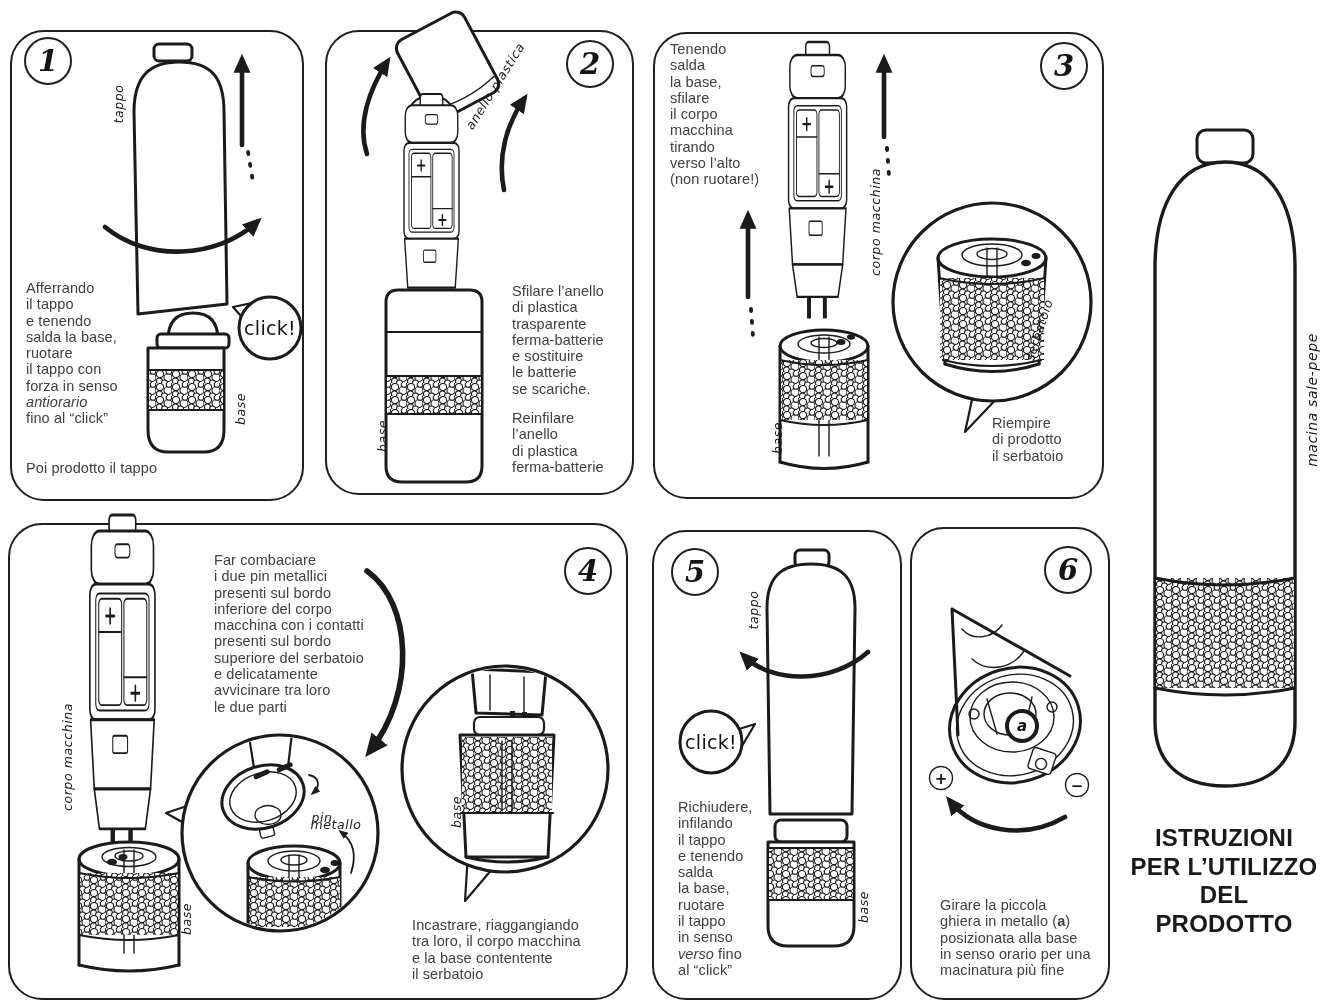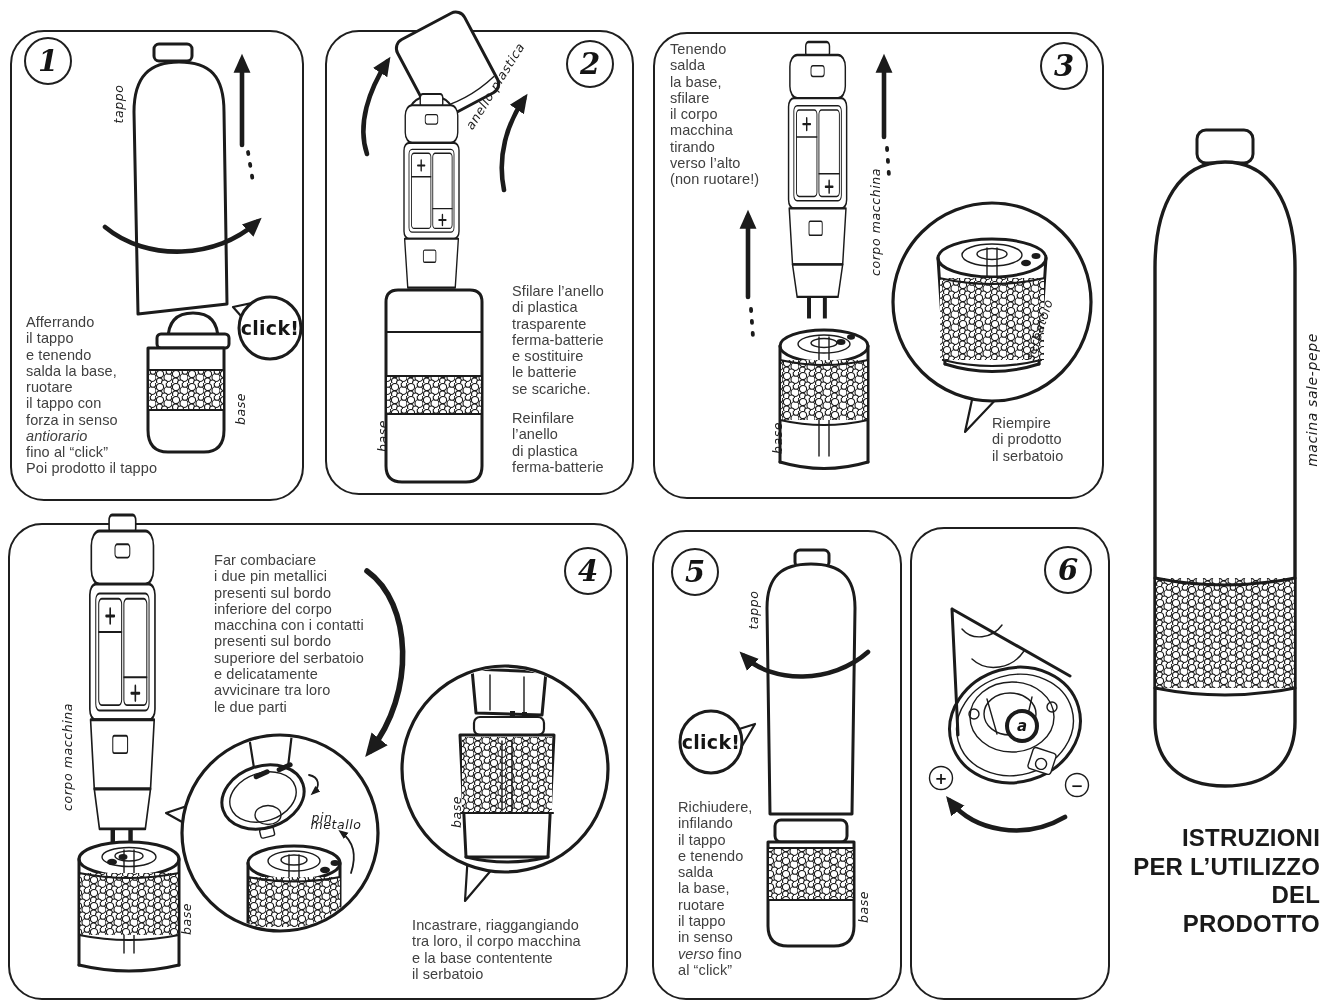--- a/index.html
+++ b/index.html
@@ -8,22 +8,22 @@
   .panel{position:absolute;border:2.4px solid #1f1f1f;border-radius:34px;background:#ffffff;}
   .num{position:absolute;width:44px;height:44px;border:2.4px solid #1f1f1f;border-radius:50%;
     display:flex;align-items:center;justify-content:center;background:#fff;
     font-family:"DejaVu Serif",serif;font-style:italic;font-weight:700;font-size:29px;color:#141414;}
   .instr{position:absolute;font-size:14.5px;line-height:16.3px;white-space:pre-line;color:#404040;letter-spacing:.1px;}
   .instr em{margin-top:40px;}
   .instr b{font-weight:700;}
   .hw{position:absolute;font-family:"DejaVu Sans",sans-serif;font-style:italic;font-size:12.5px;
     color:#1b1b1b;white-space:nowrap;letter-spacing:.6px;}
   .bubble-label{position:absolute;transform:translate(-50%,-50%);font-family:"DejaVu Sans",sans-serif;
-    font-weight:700;font-size:19px;color:#141414;letter-spacing:.3px;}
-  .title{position:absolute;left:1128px;top:824px;width:192px;text-align:right;font-weight:700;
+    font-weight:400;font-size:19px;color:#141414;letter-spacing:.3px;}
+  .title{position:absolute;left:1128px;top:824px;width:192px;text-align:center;font-weight:700;
     font-size:24px;line-height:28.6px;white-space:pre-line;color:#1a1a1a;letter-spacing:.2px;}
   svg.art{position:absolute;overflow:visible;}
   svg.art *{vector-effect:non-scaling-stroke;}
   .s1,.s2,.s3,.arr,.arr6,.arrs,.dash{fill:none;stroke:#1b1b1b;stroke-linecap:round;stroke-linejoin:round;}
   .s1{stroke-width:1.4px;}
   .s2{stroke-width:2.2px;}
   .s3{stroke-width:3px;}
   .wf{fill:#ffffff;}
   .fk{fill:#1b1b1b;stroke:none;}
   .arr{stroke-width:4.6px;}
@@ -91,21 +91,21 @@
       <path class="s3 wf" d="M136,316 H212 V398 Q212,420 192,420 H156 Q136,420 136,398 Z"></path>
       <rect x="137" y="338" width="74" height="40" fill="url(#gran)"></rect>
       <path class="s2" d="M136,338 H212 M136,378 H212"></path>
       <path class="s2 wf" d="M245,270 L221,275 L237,293 Z"></path>
       <circle class="wf" cx="258" cy="296" r="31" stroke="#1b1b1b" stroke-width="3"></circle>
     </svg>
     <div class="num" style="left:12px;top:5px">1</div>
     <span class="hw" style="left:106px;top:72px;transform:translate(-50%,-50%) rotate(-90deg)">tappo</span>
     <span class="hw" style="left:228px;top:377px;transform:translate(-50%,-50%) rotate(-90deg)">base</span>
     <span class="bubble-label" style="left:258px;top:296px">click!</span>
-    <div class="instr" style="left:14px;top:282px"><span>Afferrando
+    <div class="instr" style="left:14px;top:248px"><span>Afferrando
 il tappo
 e tenendo
 salda la base,
 ruotare
 il tappo con
 forza in senso
 </span><em>antiorario</em><span>
 fino al “click”</span></div>
     <div class="instr" style="left:14px;top:428px">Poi prodotto il tappo</div>
   </div>
@@ -328,20 +328,25 @@
       </g>
       <circle class="wf" cx="110" cy="197" r="15" stroke="#1b1b1b" stroke-width="4"></circle>
       <text class="svgtxt" x="110" y="202" text-anchor="middle" font-size="15" font-style="italic" font-weight="700">a</text>
       <circle class="s1 wf" cx="29" cy="249" r="11.5"></circle>
       <text class="svgtxt" x="29" y="254.5" text-anchor="middle" font-size="15" font-weight="600">+</text>
       <circle class="s1 wf" cx="165" cy="256" r="11.5"></circle>
       <text class="svgtxt" x="165" y="261.5" text-anchor="middle" font-size="15" font-weight="600">−</text>
       <path class="arr" d="M153,288 C112,312 62,302 38,272" marker-end="url(#ah)"></path>
     </svg>
     <div class="num" style="left:132px;top:17px">6</div>
+    <div class="instr" style="left:28px;top:368px"><span>Girare la piccola
+ghiera in metallo (</span><b>a</b><span>)
+posizionata alla base
+in senso orario per una
+macinatura più fine</span></div>
   </div>
 
   <svg class="art" style="left:1140px;top:105px" width="190" height="700" viewBox="0 0 190 700">
     <rect class="s3 wf" x="57" y="25" width="56" height="33" rx="9"></rect>
     <path class="wf" d="M15,163 C15,98 40,57 85,57 C130,57 155,98 155,163 L155,617 C155,657 130,681 85,681 C40,681 15,657 15,617 Z" stroke="#1b1b1b" stroke-width="3.4"></path>
     <rect x="16" y="473" width="138" height="110" fill="url(#gran)"></rect>
     <path class="s3" d="M15,473 Q85,487 155,473 M15,583 Q85,597 155,583"></path>
   </svg>
   <span class="hw" style="left:1312px;top:400px;font-size:14px;transform:translate(-50%,-50%) rotate(-90deg)">macina sale-pepe</span>
   <div class="title">ISTRUZIONI

